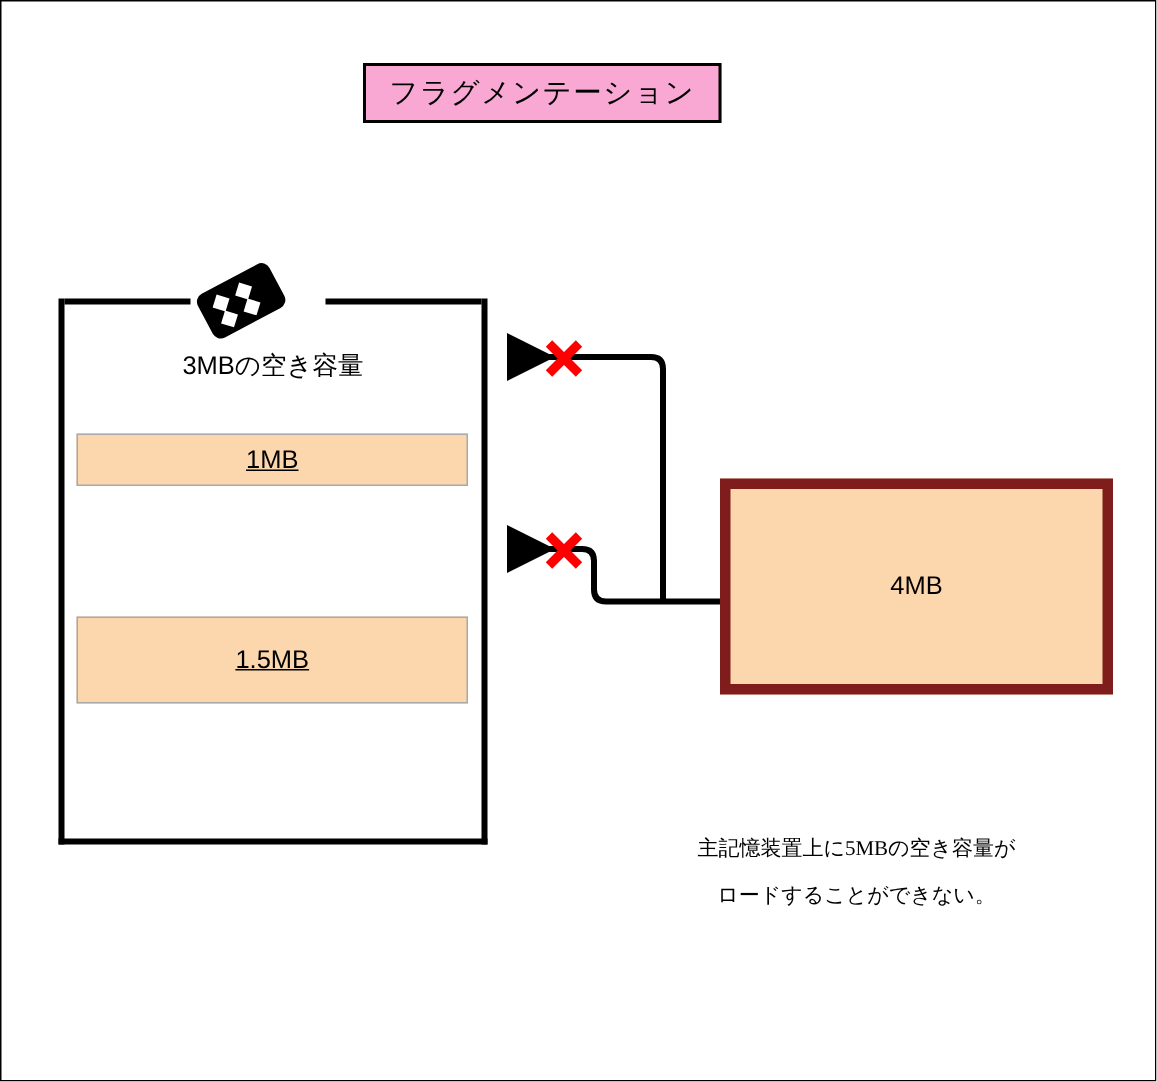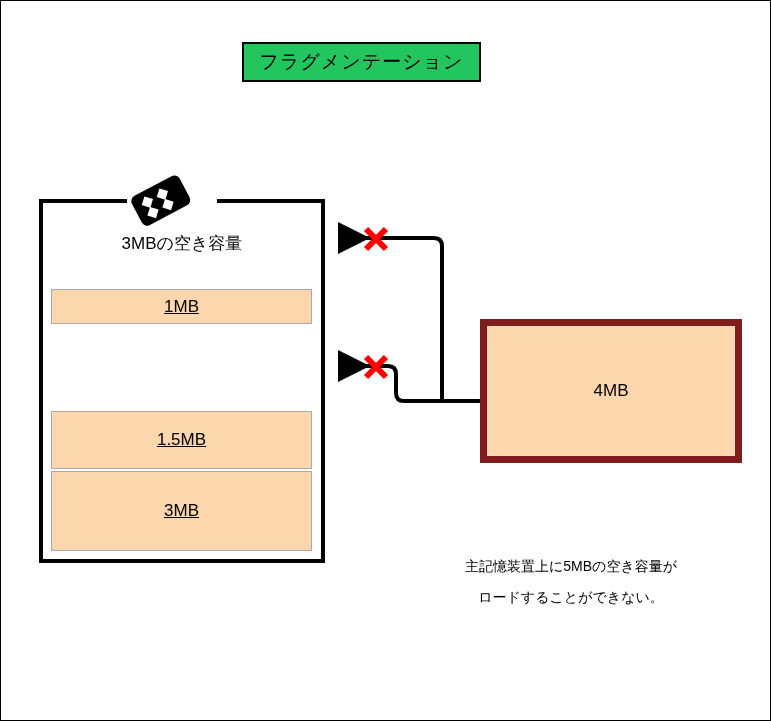--- a/index.html
+++ b/index.html
@@ -27,21 +27,21 @@
     position: absolute;
     left: 241px;
     top: 41px;
     width: 239px;
     height: 40px;
     border: 2px solid #000000;
     box-sizing: border-box;
     display: flex;
     align-items: center;
     justify-content: center;
-    background: #22c55e;
+    background: #f9a8d4;
   }
   #title-text {
     font-size: 19px;
     letter-spacing: 1px;
     color: #000000;
     white-space: nowrap;
   }
 
   
   #memory-container {
@@ -139,21 +139,21 @@
   #caption {
     position: absolute;
     left: 430px;
     top: 550px;
     width: 280px;
     text-align: center;
     font-size: 14px;
     line-height: 31px;
     color: #000000;
   }
-  #caption div { white-space: nowrap; }
+  #caption div { white-space: nowrap; font-family: Liberation Serif, serif; }
 </style>
 </head>
 <body>
 
 <div id="page">
 
   <div id="title-box">
     <span id="title-text">フラグメンテーション</span>
   </div>
 
@@ -172,21 +172,20 @@
     </g>
   </svg>
 
   <div class="free-label" id="free-label-1">3MBの空き容量</div>
 
 
   <div class="mem-block" id="block-1mb">1MB</div>
 
   <div class="mem-block" id="block-15mb">1.5MB</div>
 
-  <div class="mem-block" id="block-3mb">3MB</div>
 
   <div id="program-block">4MB</div>
 
   <svg id="connectors">
     <defs>
       <marker id="arrowhead" markerWidth="9" markerHeight="8" refX="8" refY="4" orient="auto" markerUnits="strokeWidth">
         <path d="M8,0 L8,8 L0,4 z" fill="#000000"></path>
       </marker>
     </defs>
 

